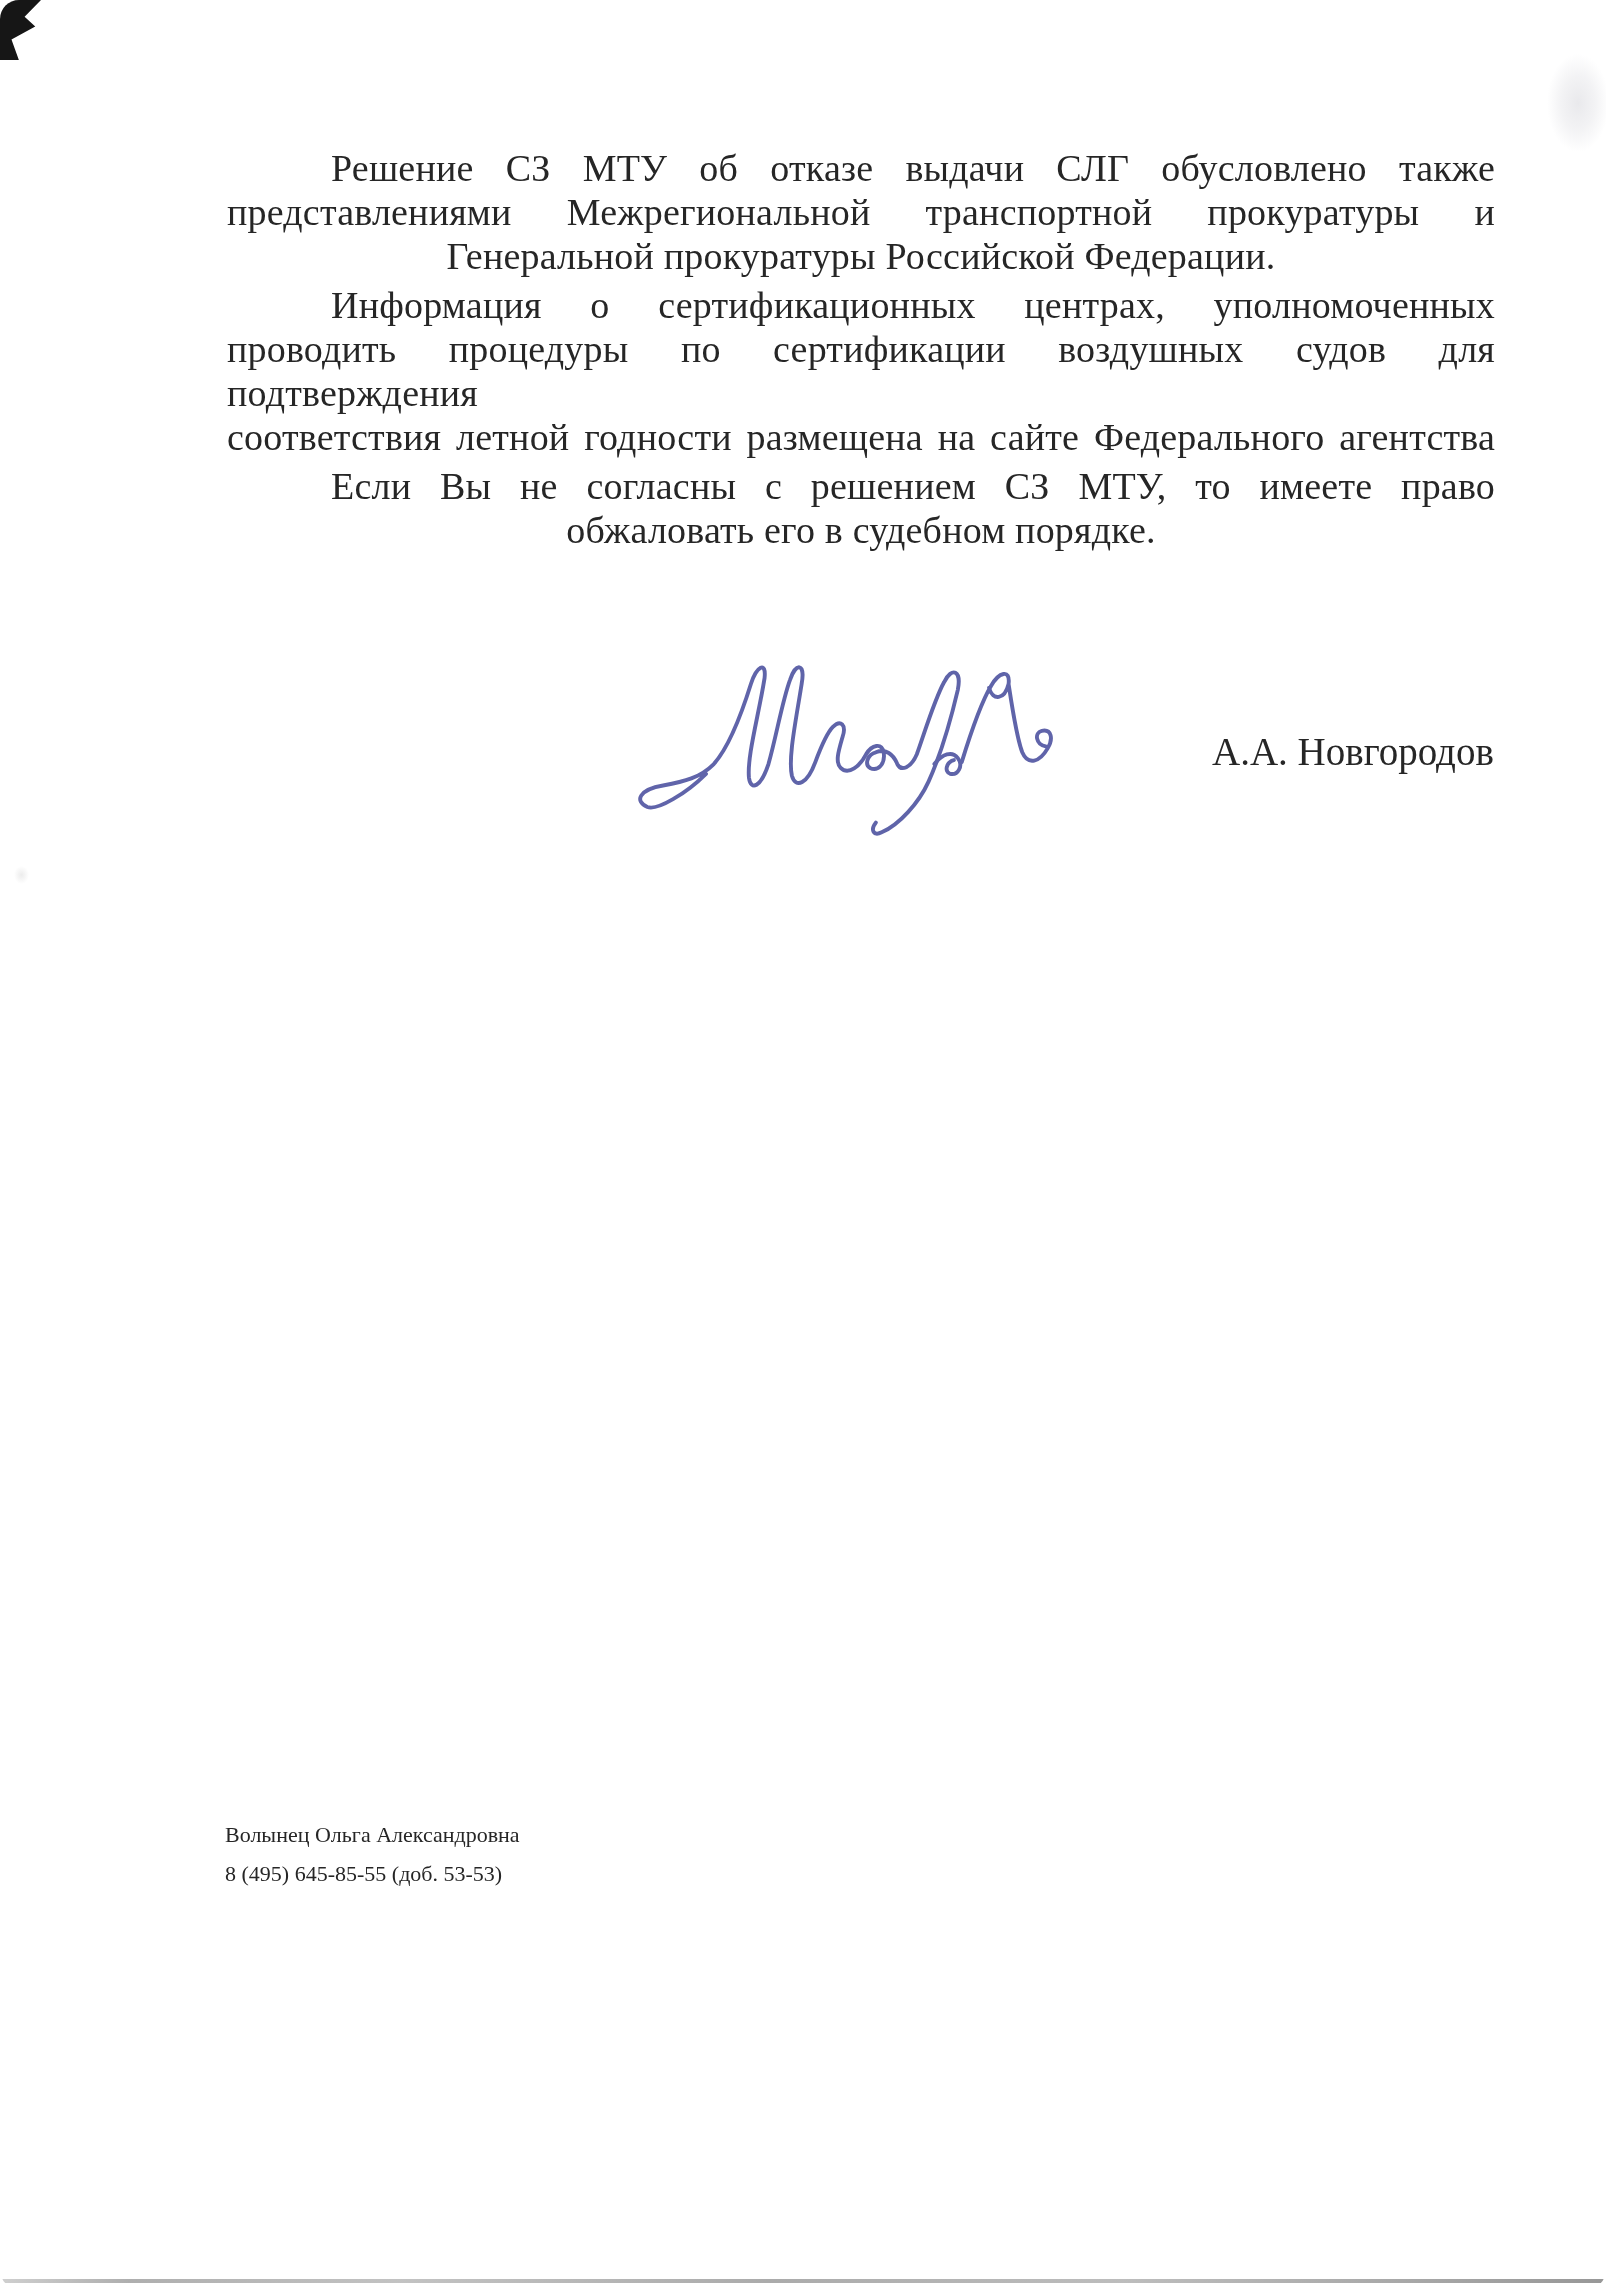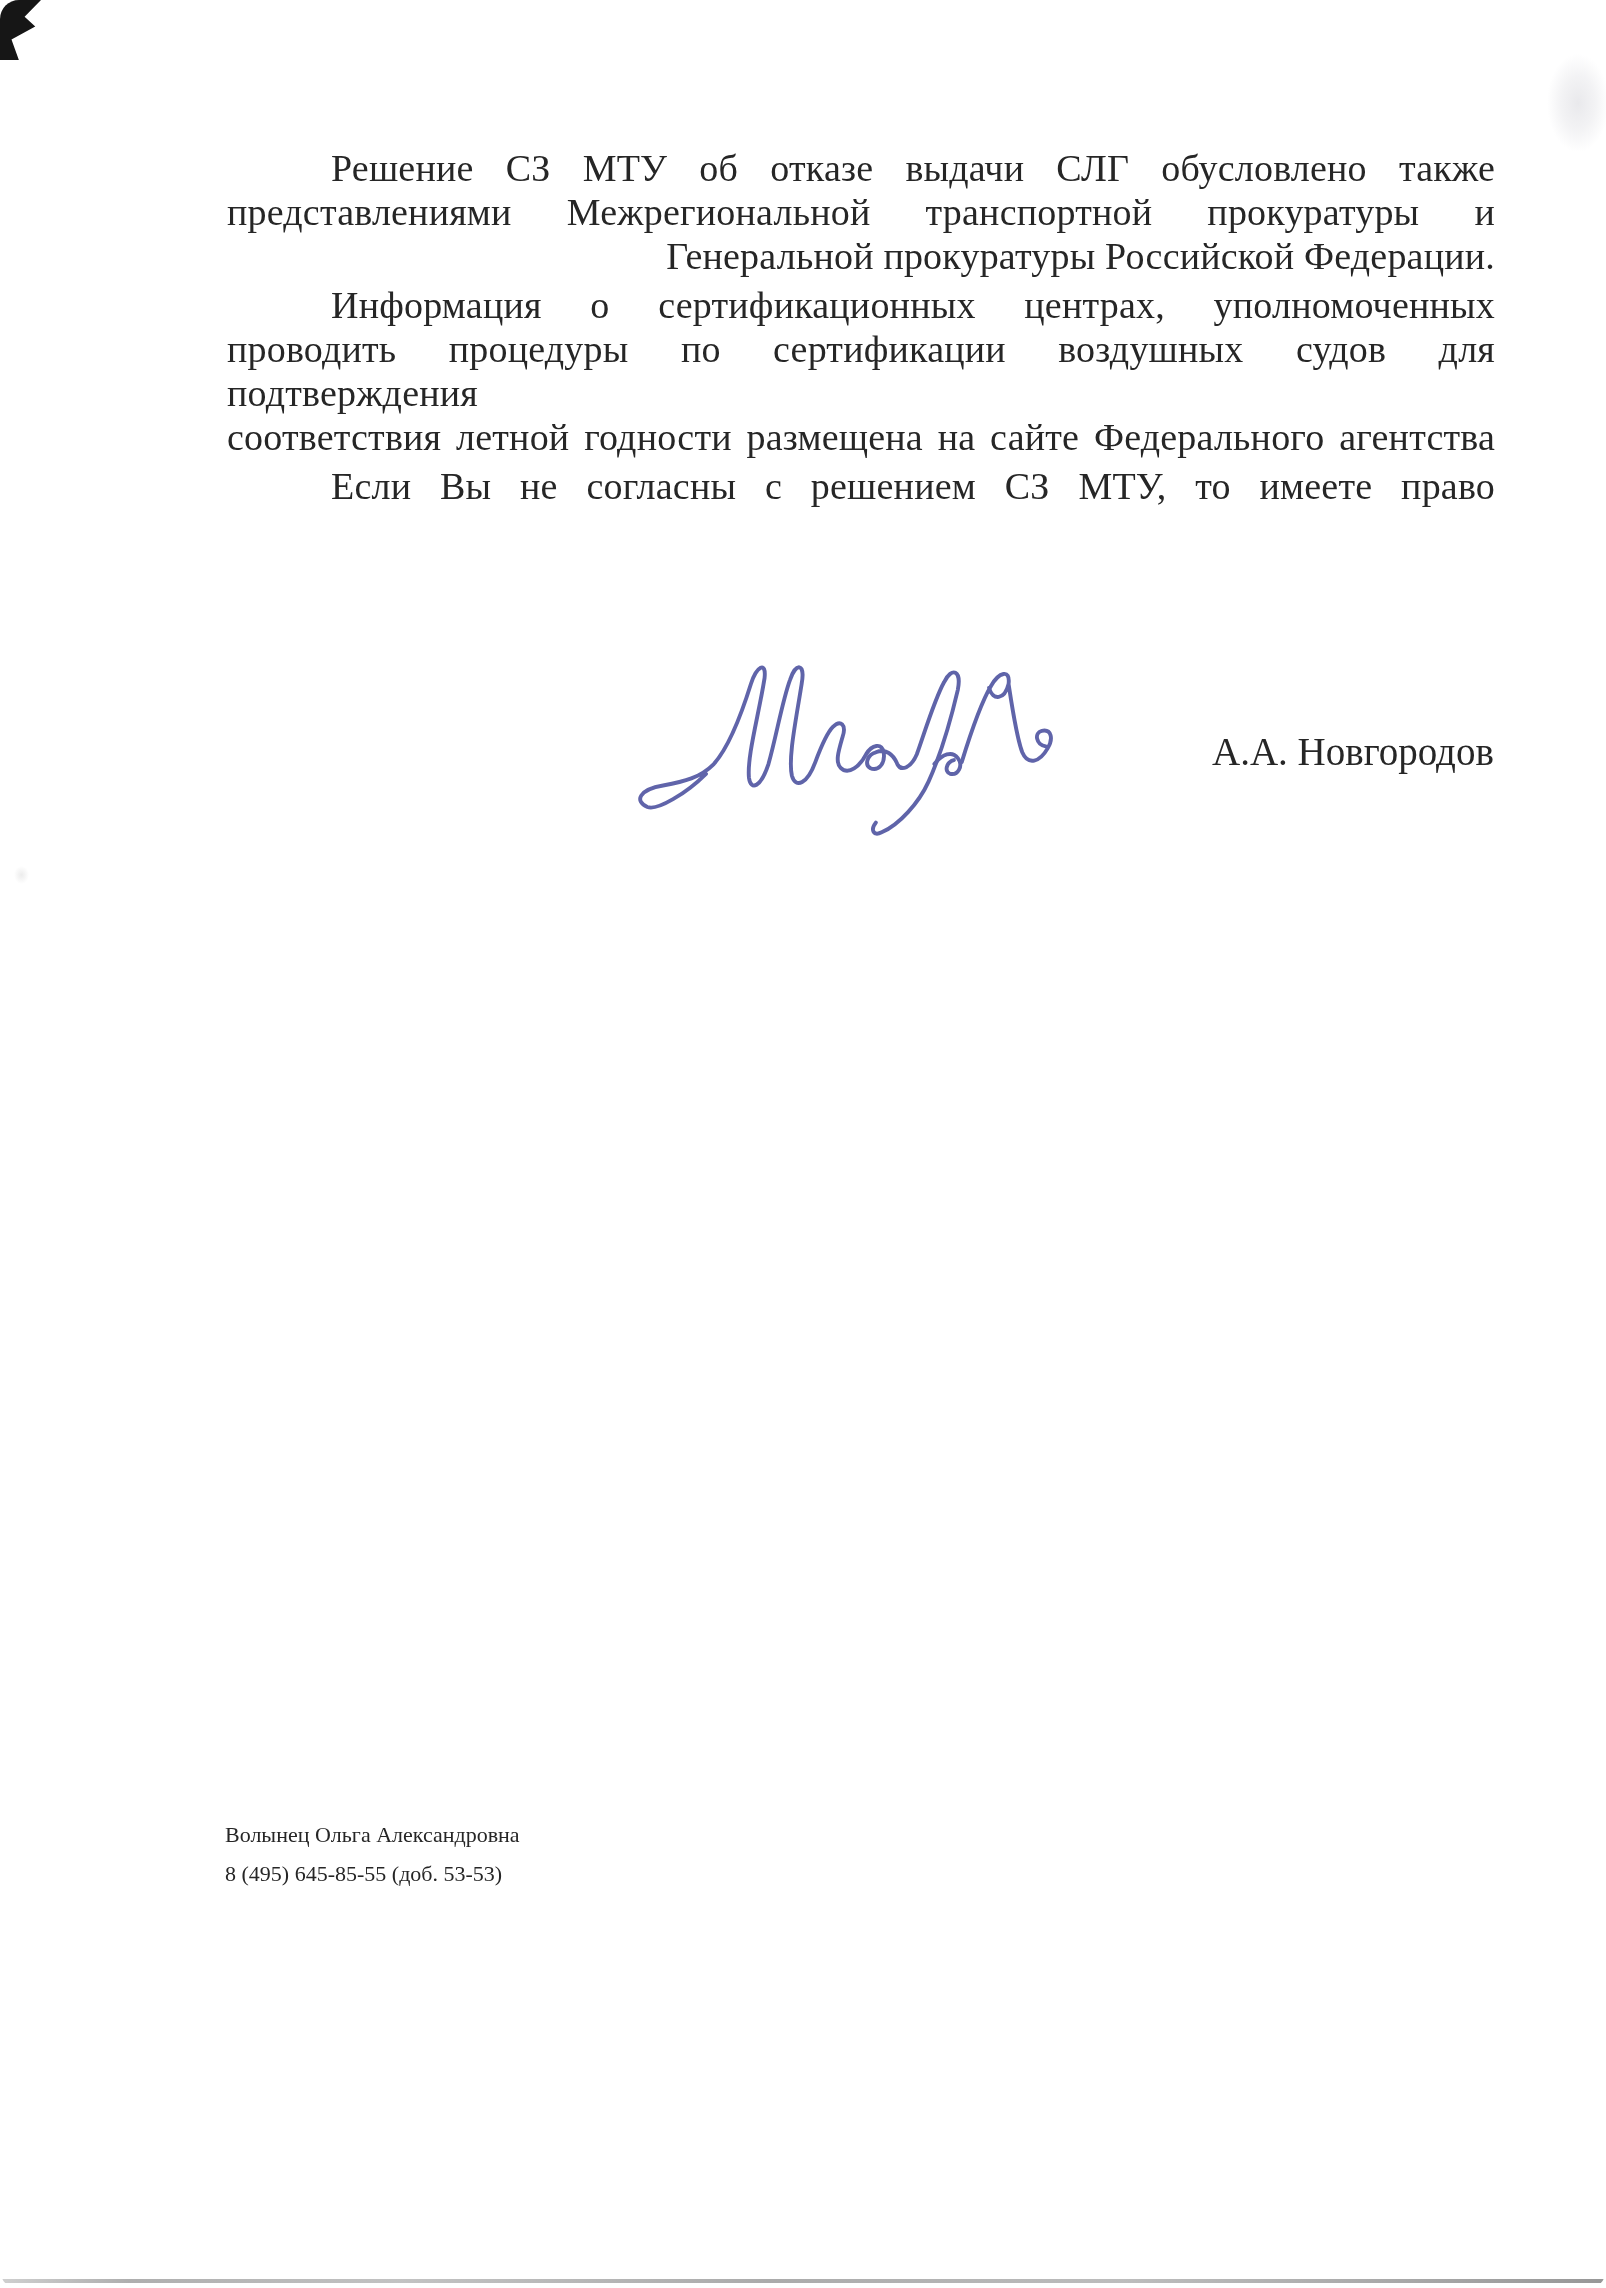--- a/index.html
+++ b/index.html
@@ -12,21 +12,21 @@
     overflow:hidden;
     border-radius:19px;
   }
   .body-text{
     position:absolute;
     left:227px;top:146px;width:1268px;
     font-size:38px;line-height:44px;
     letter-spacing:0.2px;
   }
   .para{margin:0 0 4.9px 0;}
-  .line{text-align:right;}
+  .line{text-align:center;}
   .line.just{text-align:justify;text-align-last:justify;}
   .line.ind{text-indent:104px;}
   .sig-svg{
     position:absolute;left:624px;top:639px;width:449px;height:210px;
     color:var(--sig-ink,#4a4f9e);
   }
   .signer-name{
     position:absolute;left:1212px;top:729px;
     font-size:39px;white-space:nowrap;
   }
@@ -68,20 +68,21 @@
         <div class="line just">представлениями Межрегиональной транспортной прокуратуры и</div>
         <div class="line">Генеральной прокуратуры Российской Федерации.</div>
       </div>
       <div class="para">
         <div class="line just ind">Информация о сертификационных центрах, уполномоченных</div>
         <div class="line just">проводить процедуры по сертификации воздушных судов для подтверждения</div>
         <div class="line just">соответствия летной годности размещена на сайте Федерального агентства</div>
       </div>
       <div class="para">
         <div class="line just ind">Если Вы не согласны с решением  СЗ МТУ,  то имеете право</div>
+        <div class="line">обжаловать его в судебном порядке.</div>
       </div>
     </div>
 
   <svg class="sig-svg" viewBox="0 0 460 215" fill="none" xmlns="http://www.w3.org/2000/svg">
     <g stroke="currentColor" stroke-width="4" stroke-linecap="round" stroke-linejoin="round" opacity="0.88">
       <path d="M 84 138
                C 64 158, 34 176, 24 172
                C 10 166, 16 154, 40 150
                C 62 146, 78 142, 92 128
                C 108 110, 120 78, 130 46

